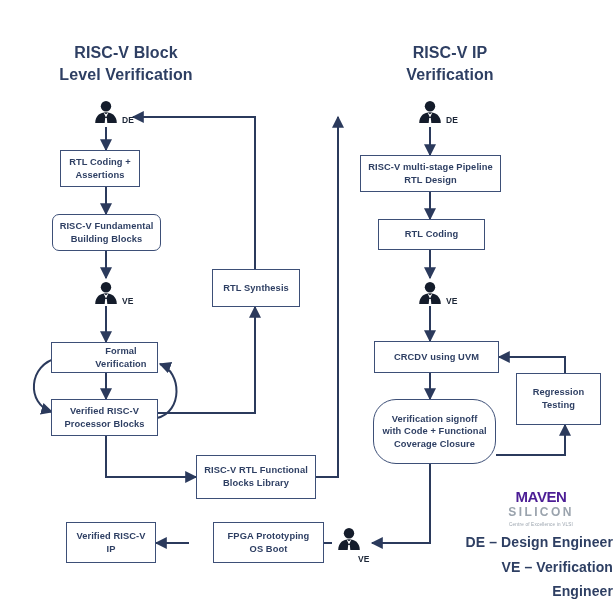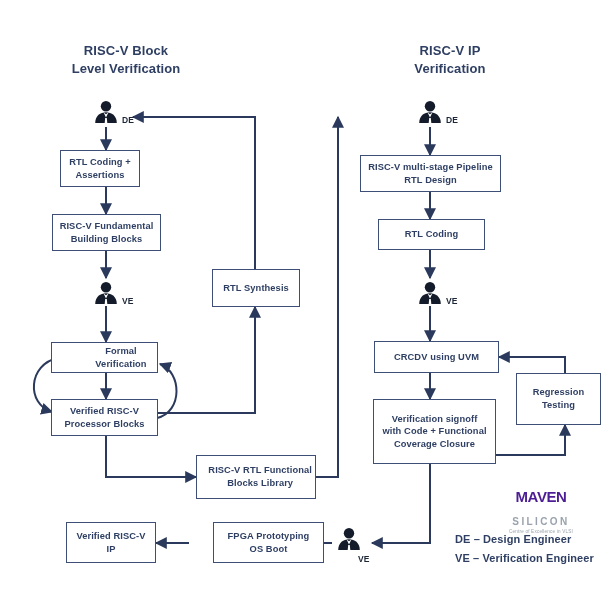--- a/index.html
+++ b/index.html
@@ -5,21 +5,21 @@
   html,body{margin:0;padding:0;background:#ffffff;}
   body{
     width:614px;height:614px;overflow:hidden;
     font-family:"Liberation Sans","DejaVu Sans",sans-serif;
     color:#2b3a5c;
   }
   #canvas{position:relative;width:614px;height:614px;background:#fff;}
   svg.wires{position:absolute;left:0;top:0;width:614px;height:614px;overflow:visible;}
 
   .title{
-    position:absolute;text-align:center;font-weight:bold;font-size:13px;
+    position:absolute;text-align:center;font-weight:bold;font-size:16px;
     color:#2e3f63;line-height:1.35;letter-spacing:.1px;
   }
 
   .node{
     position:absolute;box-sizing:border-box;
     border:1.6px solid #3d4f77;background:#ffffff;
     display:flex;align-items:center;justify-content:center;text-align:center;
     font-weight:bold;font-size:9.3px;line-height:1.35;color:#2e3f63;
     padding:2px 3px;letter-spacing:.1px;
   }
@@ -30,28 +30,28 @@
     position:absolute;font-weight:bold;font-size:8.5px;color:#1d2738;
     letter-spacing:.2px;
   }
 
   .logo{position:absolute;text-align:center;}
   .logo .lg-main{
     font-weight:bold;font-size:15px;letter-spacing:-0.4px;
     color:#4c1d95;line-height:1;
   }
   .logo .lg-sub{
-    font-weight:bold;font-size:10px;letter-spacing:2.4px;
-    color:#9aa3ad;line-height:1.3;margin-top:11px;
+    font-weight:bold;font-size:12px;letter-spacing:2.4px;
+    color:#9aa3ad;line-height:1.3;margin-top:1px;
   }
   .logo .lg-tag{
     font-size:4.6px;letter-spacing:.2px;color:#9aa3ad;line-height:1.2;margin-top:1px;
   }
   .legend{
-    position:absolute;text-align:left;font-weight:bold;font-size:11px;
+    position:absolute;text-align:right;font-weight:bold;font-size:14px;
     color:#2e3f63;line-height:1.75;letter-spacing:.1px;
   }
 </style>
 </head>
 <body>
 
 <div id="canvas">
 
   <svg class="wires" viewBox="0 0 614 614" xmlns="http://www.w3.org/2000/svg">
     <defs>
@@ -134,21 +134,21 @@
   </div>
   <div class="plabel" style="left:122px;top:296px;">VE</div>
 
   <div class="node" style="left:60px;top:150px;width:80px;height:37px;">
     <div>
       <div>RTL Coding +</div>
       <div>Assertions</div>
     </div>
   </div>
 
-  <div class="node" style="left:52px;top:214px;width:109px;height:37px;">
+  <div class="node" style="left:52px;top:214px;width:109px;height:37px;border-radius:7px;">
     <div>
       <div>RISC-V Fundamental</div>
       <div>Building Blocks</div>
     </div>
   </div>
 
   <div class="node" style="left:51px;top:342px;width:107px;height:31px;padding-left:36px;">
     <div>Formal Verification</div>
   </div>
 
@@ -156,21 +156,21 @@
     <div>
       <div>Verified RISC-V</div>
       <div>Processor Blocks</div>
     </div>
   </div>
 
   <div class="node" style="left:212px;top:269px;width:88px;height:38px;">
     <div>RTL Synthesis</div>
   </div>
 
-  <div class="node" style="left:196px;top:455px;width:120px;height:44px;justify-content:flex-end;">
+  <div class="node" style="left:196px;top:455px;width:120px;height:44px;">
     <div>
       <div>RISC-V RTL Functional</div>
       <div>Blocks Library</div>
     </div>
   </div>
 
   <div class="node" style="left:189px;top:522px;width:111px;height:41px;margin-left:24px;">
     <div>
       <div>FPGA Prototyping</div>
       <div>OS Boot</div>
@@ -222,21 +222,21 @@
   </div>
 
   <div class="node" style="left:378px;top:219px;width:107px;height:31px;text-align:right;">
     <div>RTL Coding</div>
   </div>
 
   <div class="node" style="left:374px;top:341px;width:125px;height:32px;">
     <div>CRCDV using UVM</div>
   </div>
 
-  <div class="node" style="left:373px;top:399px;width:123px;height:65px;">
+  <div class="node" style="left:373px;top:399px;width:123px;height:65px;border-radius:23px;">
     <div>
       <div>Verification signoff</div>
       <div>with Code + Functional</div>
       <div>Coverage Closure</div>
     </div>
   </div>
 
   <div class="node" style="left:516px;top:373px;width:85px;height:52px;">
     <div>
       <div>Regression</div>

